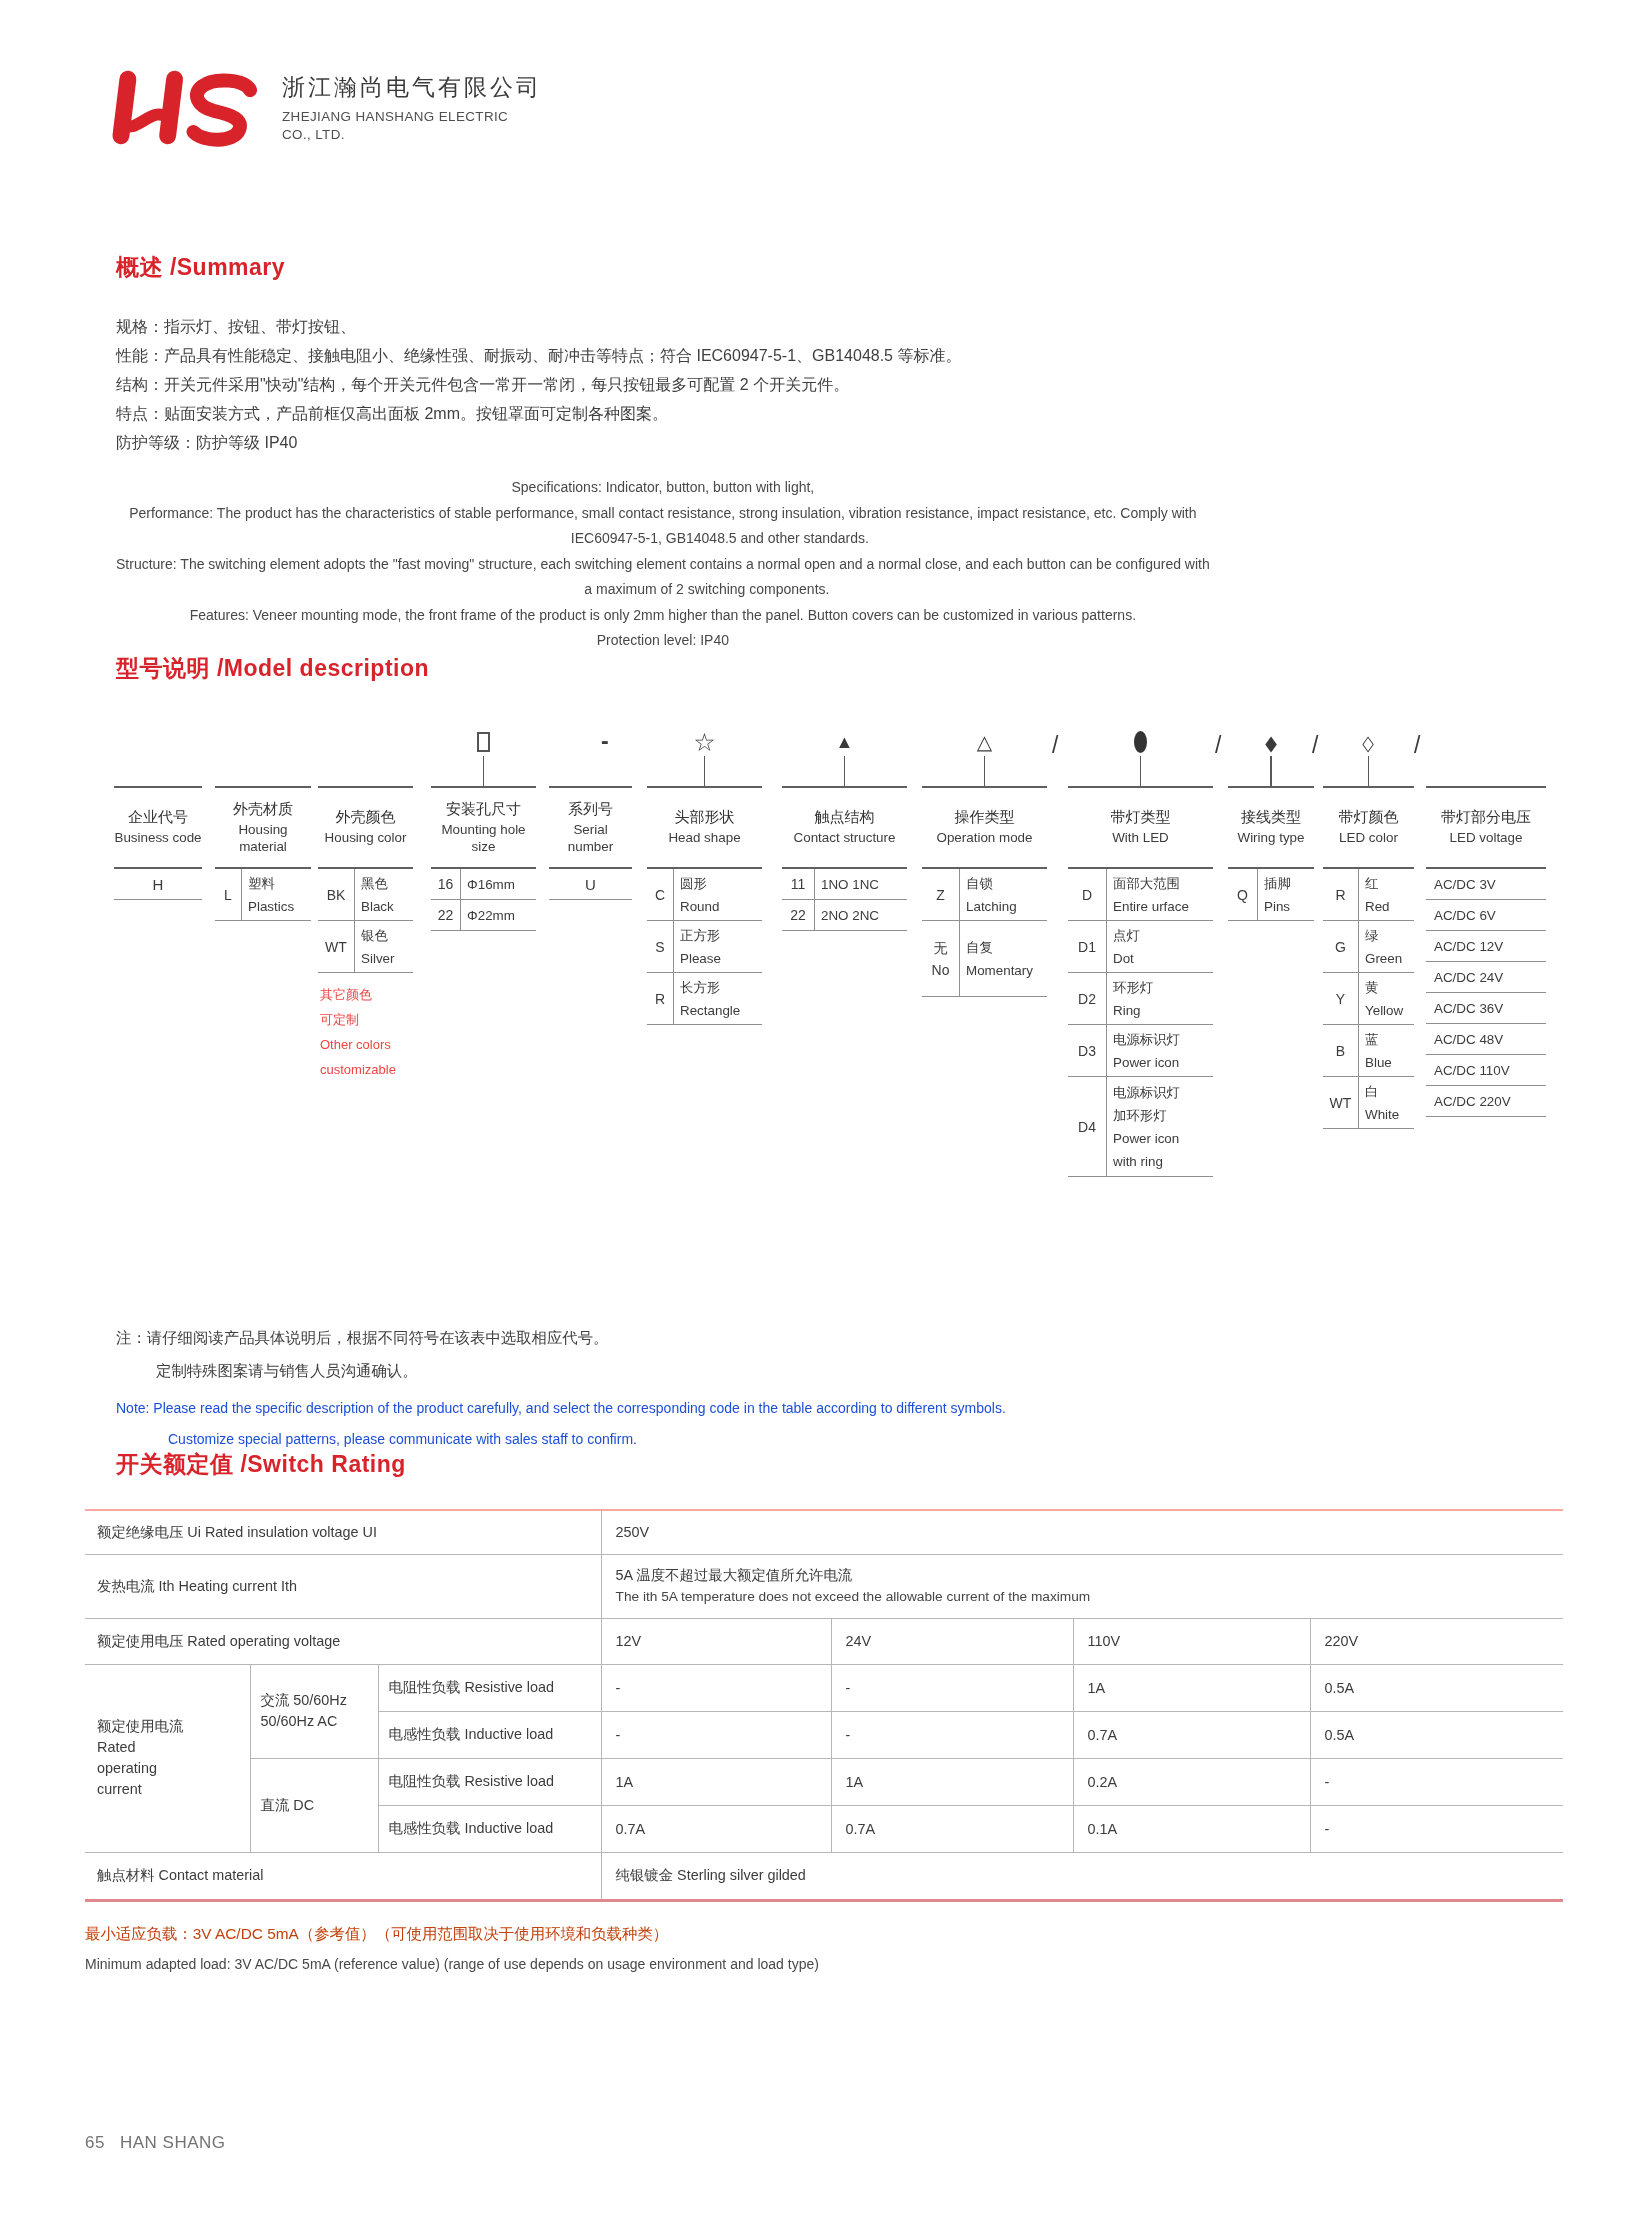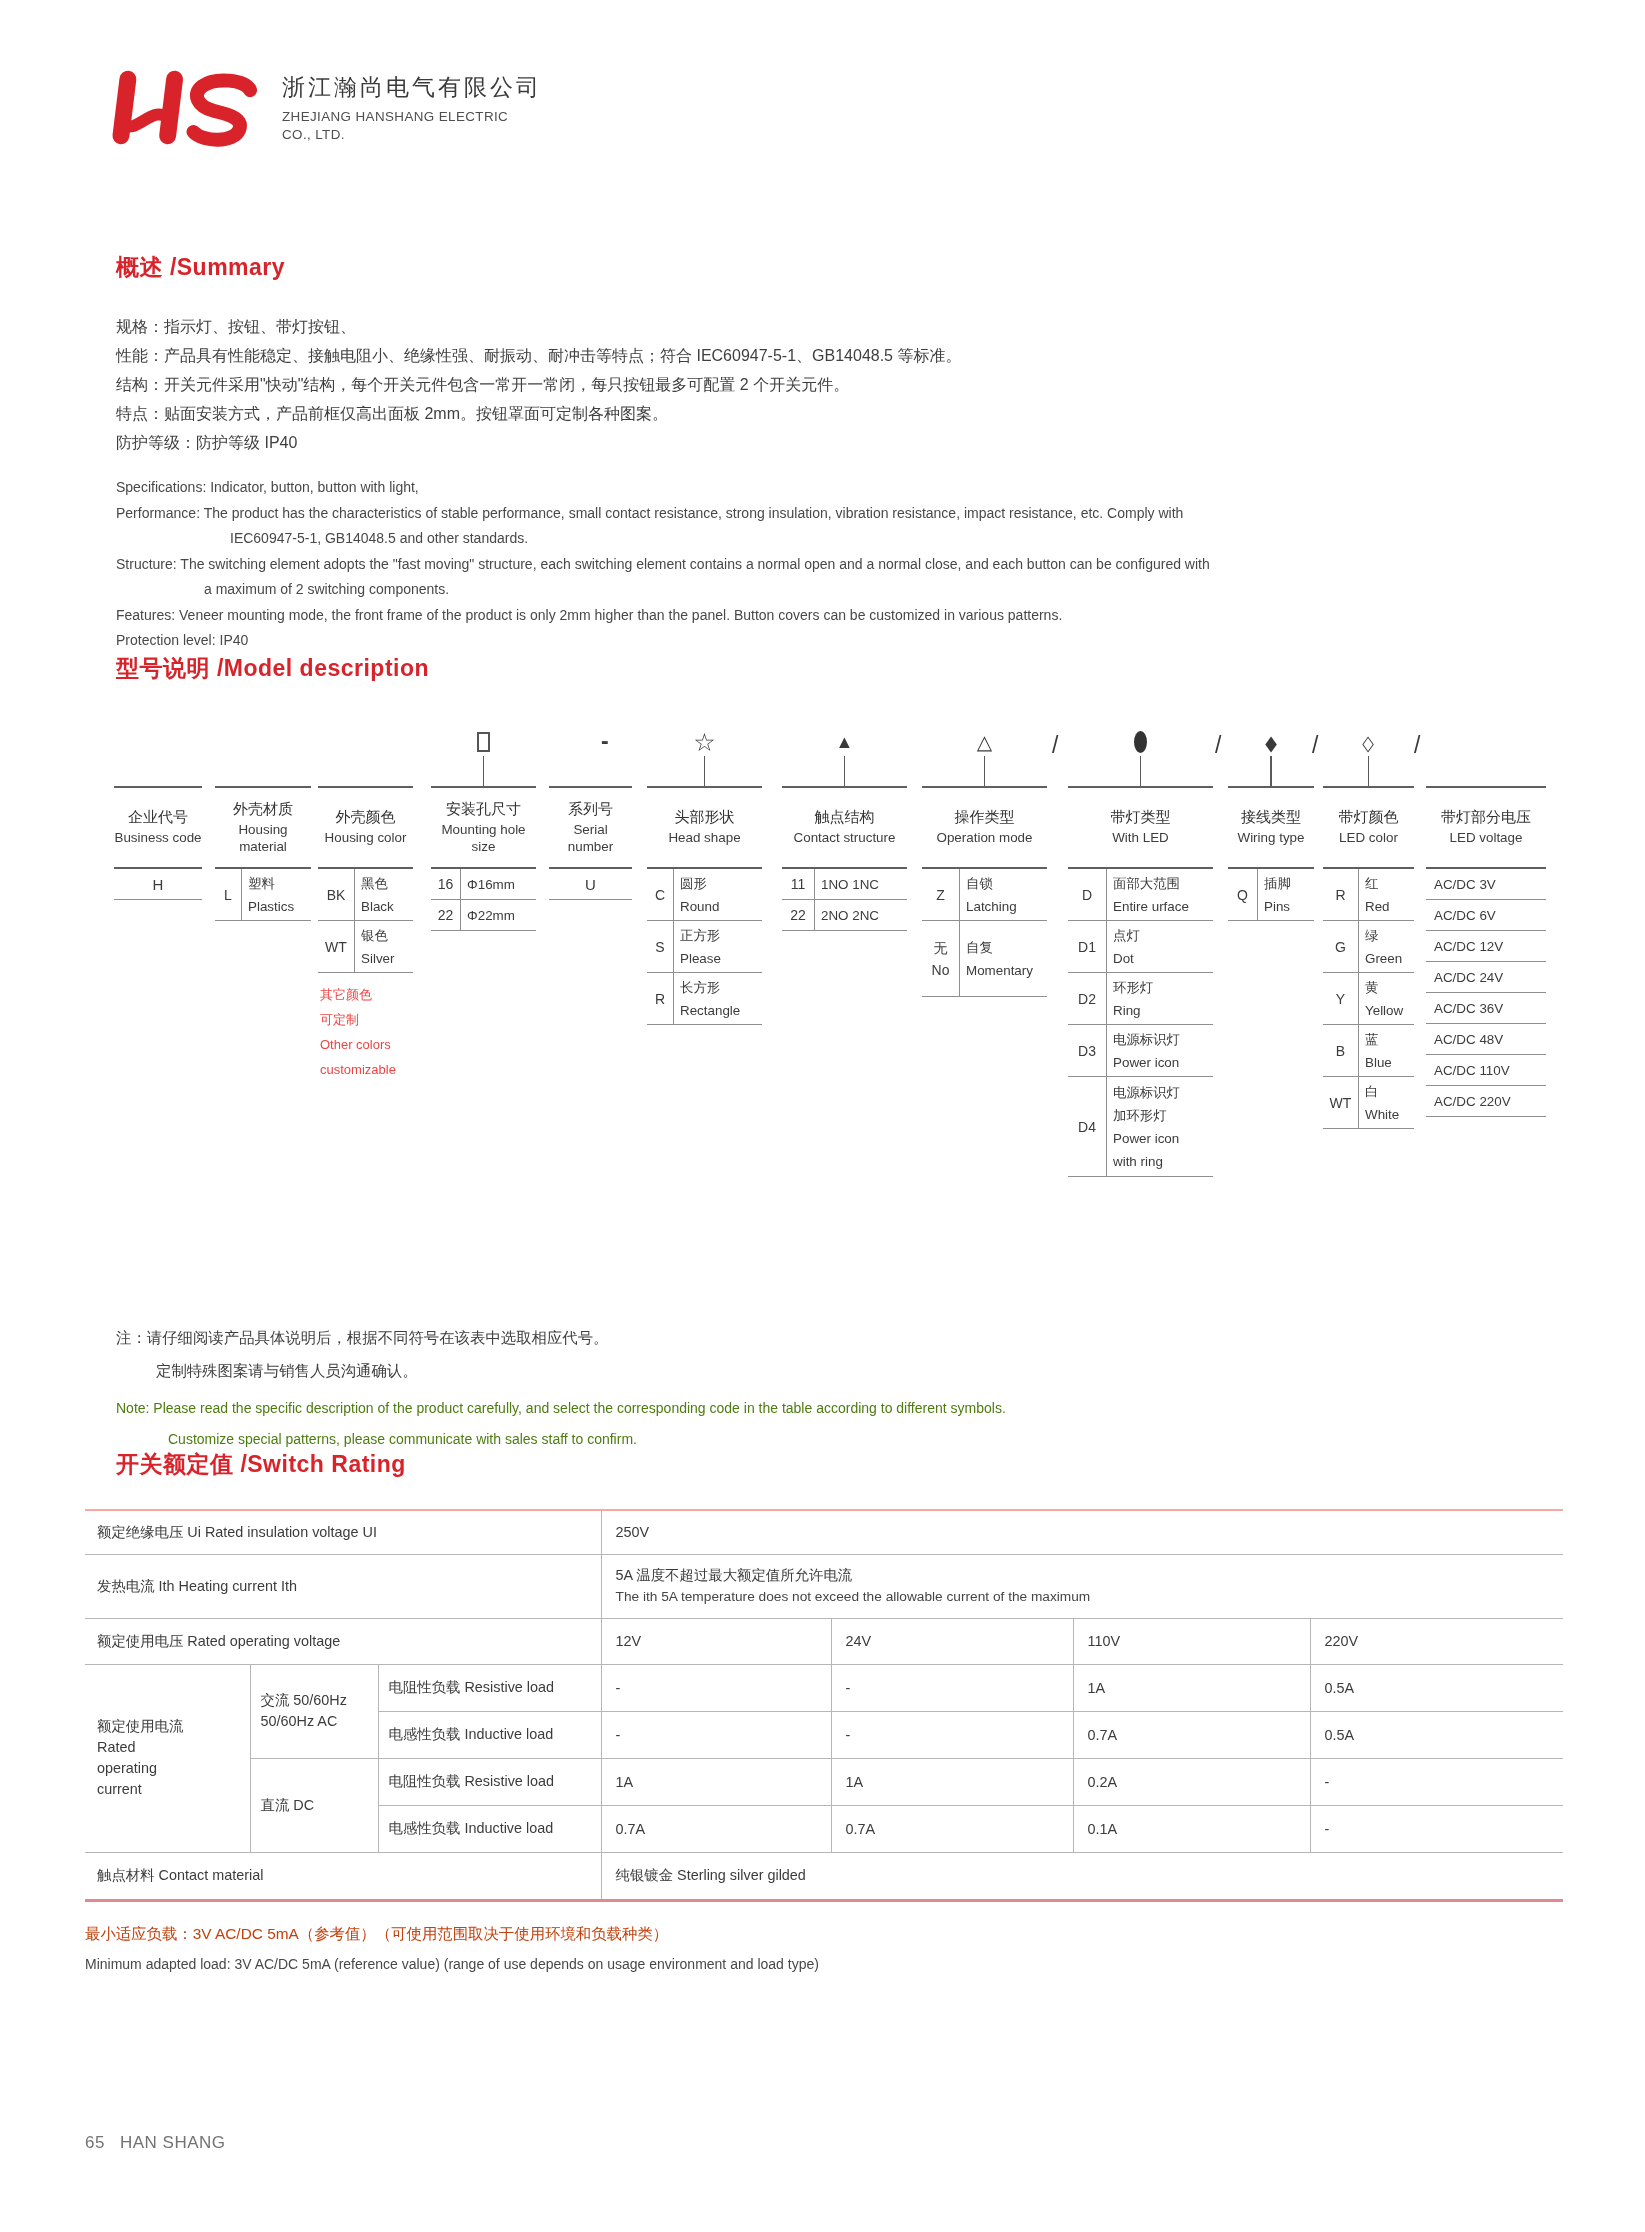--- a/index.html
+++ b/index.html
@@ -13,21 +13,21 @@
   .company-en{font-size:13.4px;color:#4f4f4f;letter-spacing:0.4px;line-height:18px;margin-top:5px;}
 
   
   .red-heading{position:absolute;left:116px;font-size:23px;font-weight:600;color:#d9232a;letter-spacing:0.5px;}
   #summary-heading{top:252px;}
   #model-heading{top:653px;}
   #rating-heading{top:1449px;}
 
   
   #summary-cn{position:absolute;left:116px;top:312px;font-size:16px;line-height:29px;color:#3f3f3f;white-space:nowrap;}
-  #summary-en{position:absolute;left:116px;top:475px;font-size:14px;line-height:25.5px;color:#484848;white-space:nowrap;}
+  #summary-en{position:absolute;left:116px;top:475px;font-size:14px;line-height:25.5px;color:#484848;white-space:nowrap;text-align:center;}
   .ind-1{padding-left:114px;}
   .ind-2{padding-left:88px;}
 
   
   #model-canvas{position:absolute;left:0;top:0;width:1646px;height:1294px;}
   .mcol{position:absolute;top:728px;}
   .msym{height:58px;display:flex;flex-direction:column;align-items:center;}
   .glyphbox{height:28px;display:flex;align-items:center;justify-content:center;}
   .conn{flex:1;width:1.5px;background:#5a5a5a;}
   .symbox{display:inline-block;width:13px;height:20px;border:2px solid #555;background:#fff;box-sizing:border-box;}
@@ -44,21 +44,21 @@
   .mlabel.nocode{padding-left:8px;}
   .mrow.center{justify-content:center;}
   .mrow.center .mlabel{align-items:center;padding-left:0;width:100%;font-size:15px;}
   .mfoot{padding-top:9px;padding-left:2px;font-size:13px;line-height:25px;color:#ef4444;}
   .msep{position:absolute;top:732px;font-size:23px;color:#3a3a3a;line-height:26px;}
   .msep.dash{font-weight:bold;top:728px;}
 
   
   #notes-cn{position:absolute;left:116px;top:1321px;font-size:15.4px;line-height:33px;color:#3f3f3f;white-space:nowrap;}
   #notes-cn .line:nth-child(2){padding-left:40px;}
-  #notes-en{position:absolute;left:116px;top:1393px;font-size:14px;line-height:31px;color:#4d7c0f;white-space:nowrap;}
+  #notes-en{position:absolute;left:116px;top:1393px;font-size:14px;line-height:31px;color:#1d4ed8;white-space:nowrap;}
   #notes-en .line:nth-child(2){padding-left:52px;}
 
   
   #rating-table{position:absolute;left:85px;top:1509px;width:1478px;border-collapse:collapse;table-layout:fixed;
                 font-size:14.4px;color:#3c3c3c;border-top:2px solid #fca5a5;border-bottom:3px solid #e2898d;}
   #rating-table td{border-top:1.2px solid #b6b6b6;vertical-align:middle;padding:0;box-sizing:border-box;}
   #rating-table tr.first td{border-top:none;}
   #rating-table td.bl{border-left:1.2px solid #b6b6b6;}
   #rating-table td.lab{padding-left:12px;}
   #rating-table td.sub{padding-left:10px;}

